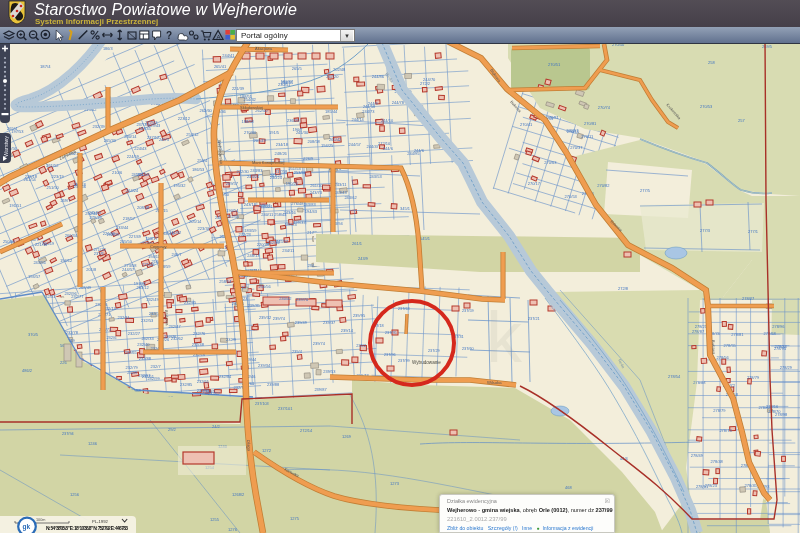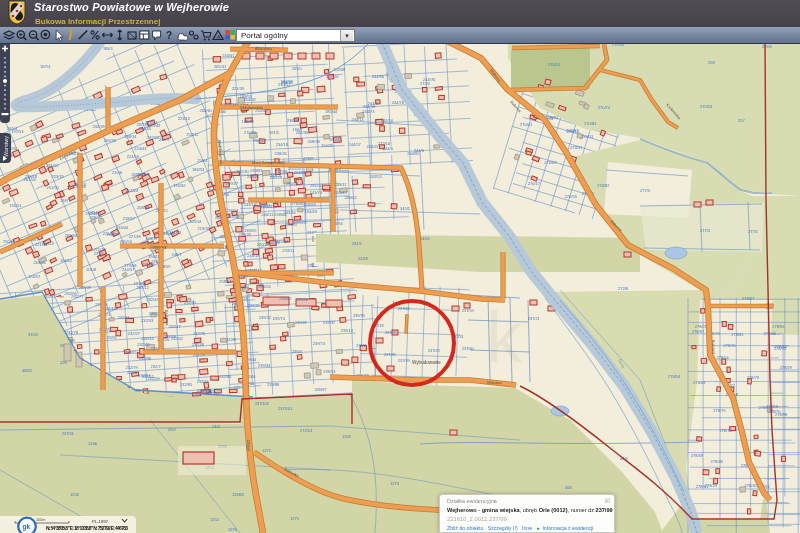--- a/index.html
+++ b/index.html
@@ -1,18 +1,18 @@
 <!DOCTYPE html>
 <html><head><meta charset="utf-8">
 <style>
 * { margin:0; padding:0; box-sizing:border-box; }
 body { width:800px; height:533px; overflow:hidden; font-family:"Liberation Sans", sans-serif; position:relative; background:#f3eedb; }
 #map { position:absolute; left:0; top:0; width:800px; height:533px; }
 #header { position:absolute; left:0; top:0; width:800px; height:27px; background:linear-gradient(#534d55,#453f49); z-index:10; }
-#header .title { position:absolute; left:34px; top:1px; color:#fff; font-size:11px; font-weight:bold; font-style:italic; letter-spacing:0.2px; }
+#header .title { position:absolute; left:34px; top:1px; color:#fff; font-size:16px; font-weight:normal; font-style:italic; letter-spacing:0.2px; }
 #header .sub { position:absolute; left:35px; top:17px; color:#c9b23b; font-size:8px; font-weight:bold; }
 #toolbar { position:absolute; left:0; top:27px; width:800px; height:17px; background:linear-gradient(#93a1b6,#61718e); border-bottom:1px solid #2f3542; z-index:10; }
 #portal { position:absolute; left:236px; top:2px; width:119px; height:13px; background:#fff; border:1px solid #777; font-size:8px; font-weight:normal; color:#222; padding-left:4px; line-height:12px; }
 #portal .car { position:absolute; right:1px; top:0px; width:13px; height:11px; background:linear-gradient(#f4f4f4,#d8d8d8); border-left:1px solid #999; font-size:7px; color:#333; text-align:center; line-height:11px; }
 #slider { position:absolute; left:0; top:44px; width:10px; height:79px; background:#3d4254; border-radius:0 0 4px 4px; z-index:9; }
 #warstwy { position:absolute; left:0; top:133px; width:11px; height:30px; background:#3d4254; border-radius:0 4px 4px 0; z-index:9; }
 #coordpanel { position:absolute; left:0; top:516px; width:136px; height:17px; overflow:hidden; background:rgba(246,242,228,0.95); border-radius:0 4px 0 0; z-index:9; }
 #infopanel { position:absolute; left:439px; top:494px; width:176px; height:39px; background:#fdfdfb; border:1px solid #c8c8c0; border-radius:3px 3px 0 0; box-shadow:0 0 4px rgba(0,0,0,0.25); z-index:9; font-size:5px; }
 </style></head>
 <body>
@@ -1251,21 +1251,21 @@
 <div id="header">
   <svg width="30" height="27" style="position:absolute;left:4px;top:0">
     <path d="M5,1 h16 v14 c0,5 -4,8 -8,9 c-4,-1 -8,-4 -8,-9 Z" fill="#e8c23a" stroke="#222" stroke-width="0.8"></path>
     <path d="M8,4 c3,-2 6,-1 7,1 c2,3 0,5 2,7 c2,2 3,5 1,7 c-2,2 -5,2 -6,0 c-2,-3 -4,-2 -5,-5 c-1,-3 0,-8 1,-10 Z" fill="#1d1a14"></path>
     <path d="M6,14 L16,2 L20,6 L10,19 Z" fill="#dcd9d4"></path>
     <circle cx="9" cy="16" r="1.3" fill="#c92318"></circle>
       <circle cx="13" cy="11" r="1.3" fill="#c92318"></circle>
       <circle cx="17" cy="6" r="1.3" fill="#c92318"></circle>
   </svg>
   <div class="title">Starostwo Powiatowe w Wejherowie</div>
-  <div class="sub">Bukowa Informacji Przestrzennej</div>
+  <div class="sub">System Informacji Przestrzennej</div>
 </div>
 
 <div id="toolbar">
   <svg width="236" height="17" style="position:absolute;left:0;top:0">
       <g transform="translate(3,2)">
         <path d="M6,2 l5,2.5 l-5,2.5 l-5,-2.5 Z M1,7.5 l5,2.5 l5,-2.5" fill="none" stroke="#1e2430" stroke-width="1.2"></path>
       </g>
       <g transform="translate(15.3,2)">
         <circle cx="5.5" cy="5.5" r="3.6" fill="none" stroke="#1e2430" stroke-width="1.4"></circle>
         <path d="M8.2,8.2 L11,11" stroke="#1e2430" stroke-width="1.6"></path>

